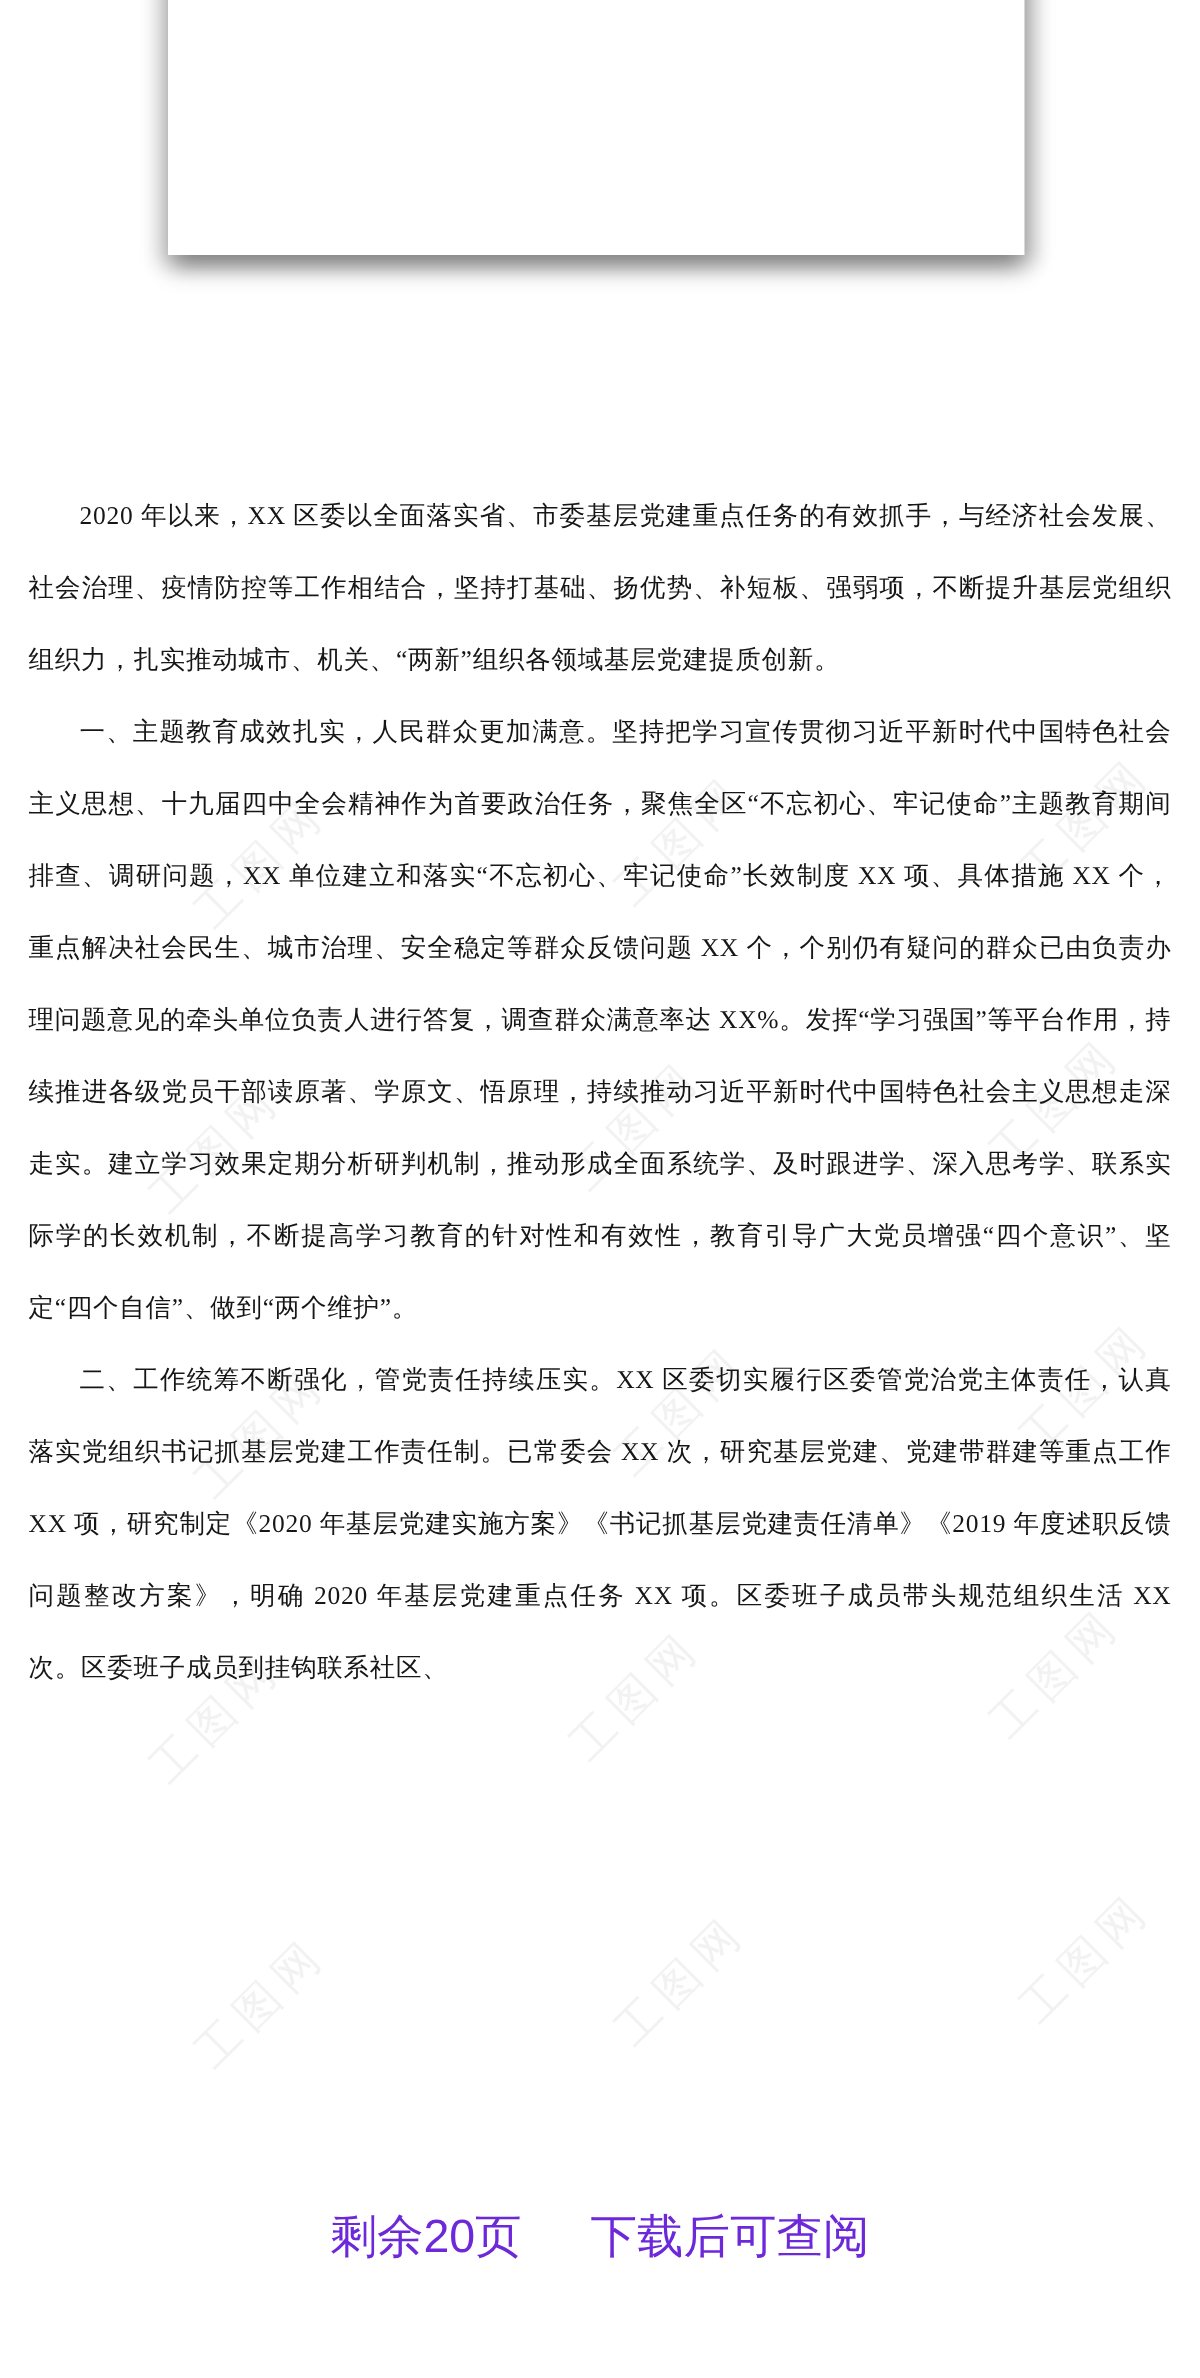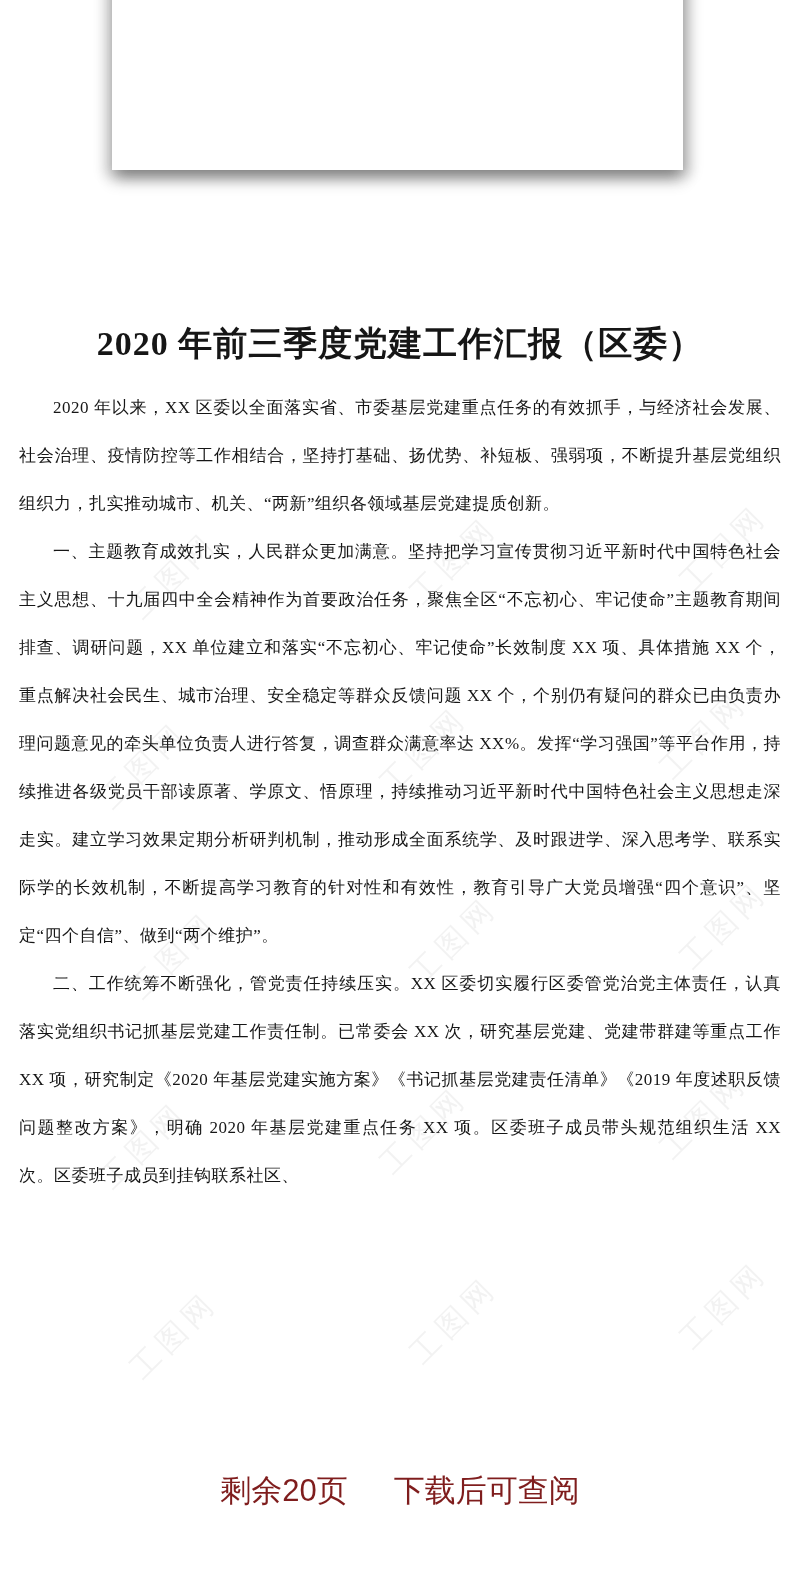--- a/index.html
+++ b/index.html
@@ -103,21 +103,20 @@
     <span class="wm" style="left: 670px; top: 905px; color: rgba(0, 0, 0, 0.05);">工图网</span>
     <span class="wm" style="left: 90px; top: 1125px; color: rgba(0, 0, 0, 0.05);">工图网</span>
     <span class="wm" style="left: 370px; top: 1110px; color: rgba(0, 0, 0, 0.05);">工图网</span>
     <span class="wm" style="left: 650px; top: 1095px; color: rgba(0, 0, 0, 0.05);">工图网</span>
     <span class="wm" style="left: 120px; top: 1315px; color: rgba(0, 0, 0, 0.05);">工图网</span>
     <span class="wm" style="left: 400px; top: 1300px; color: rgba(0, 0, 0, 0.05);">工图网</span>
     <span class="wm" style="left: 670px; top: 1285px; color: rgba(0, 0, 0, 0.05);">工图网</span>
   </div>
 
 <div class="doc">
-  <h1 class="doc-title">2020 年前三季度党建工作汇报（区委）</h1>
   <p>2020 年以来，XX 区委以全面落实省、市委基层党建重点任务的有效抓手，与经济社会发展、社会治理、疫情防控等工作相结合，坚持打基础、扬优势、补短板、强弱项，不断提升基层党组织组织力，扎实推动城市、机关、“两新”组织各领域基层党建提质创新。</p>
   <p>一、主题教育成效扎实，人民群众更加满意。坚持把学习宣传贯彻习近平新时代中国特色社会主义思想、十九届四中全会精神作为首要政治任务，聚焦全区“不忘初心、牢记使命”主题教育期间排查、调研问题，XX 单位建立和落实“不忘初心、牢记使命”长效制度 XX 项、具体措施 XX 个，重点解决社会民生、城市治理、安全稳定等群众反馈问题 XX 个，个别仍有疑问的群众已由负责办理问题意见的牵头单位负责人进行答复，调查群众满意率达 XX%。发挥“学习强国”等平台作用，持续推进各级党员干部读原著、学原文、悟原理，持续推动习近平新时代中国特色社会主义思想走深走实。建立学习效果定期分析研判机制，推动形成全面系统学、及时跟进学、深入思考学、联系实际学的长效机制，不断提高学习教育的针对性和有效性，教育引导广大党员增强“四个意识”、坚定“四个自信”、做到“两个维护”。</p>
   <p>二、工作统筹不断强化，管党责任持续压实。XX 区委切实履行区委管党治党主体责任，认真落实党组织书记抓基层党建工作责任制。已常委会 XX 次，研究基层党建、党建带群建等重点工作 XX 项，研究制定《2020 年基层党建实施方案》《书记抓基层党建责任清单》《2019 年度述职反馈问题整改方案》，明确 2020 年基层党建重点任务 XX 项。区委班子成员带头规范组织生活 XX 次。区委班子成员到挂钩联系社区、</p>
 </div>
 
-<div class="footer" style="color: #7f1d1d;">
+<div class="footer" style="color: #6d28d9;">
   <span>剩余20页</span><span class="gap"></span><span>下载后可查阅</span>
 </div>
 
 </body></html>

